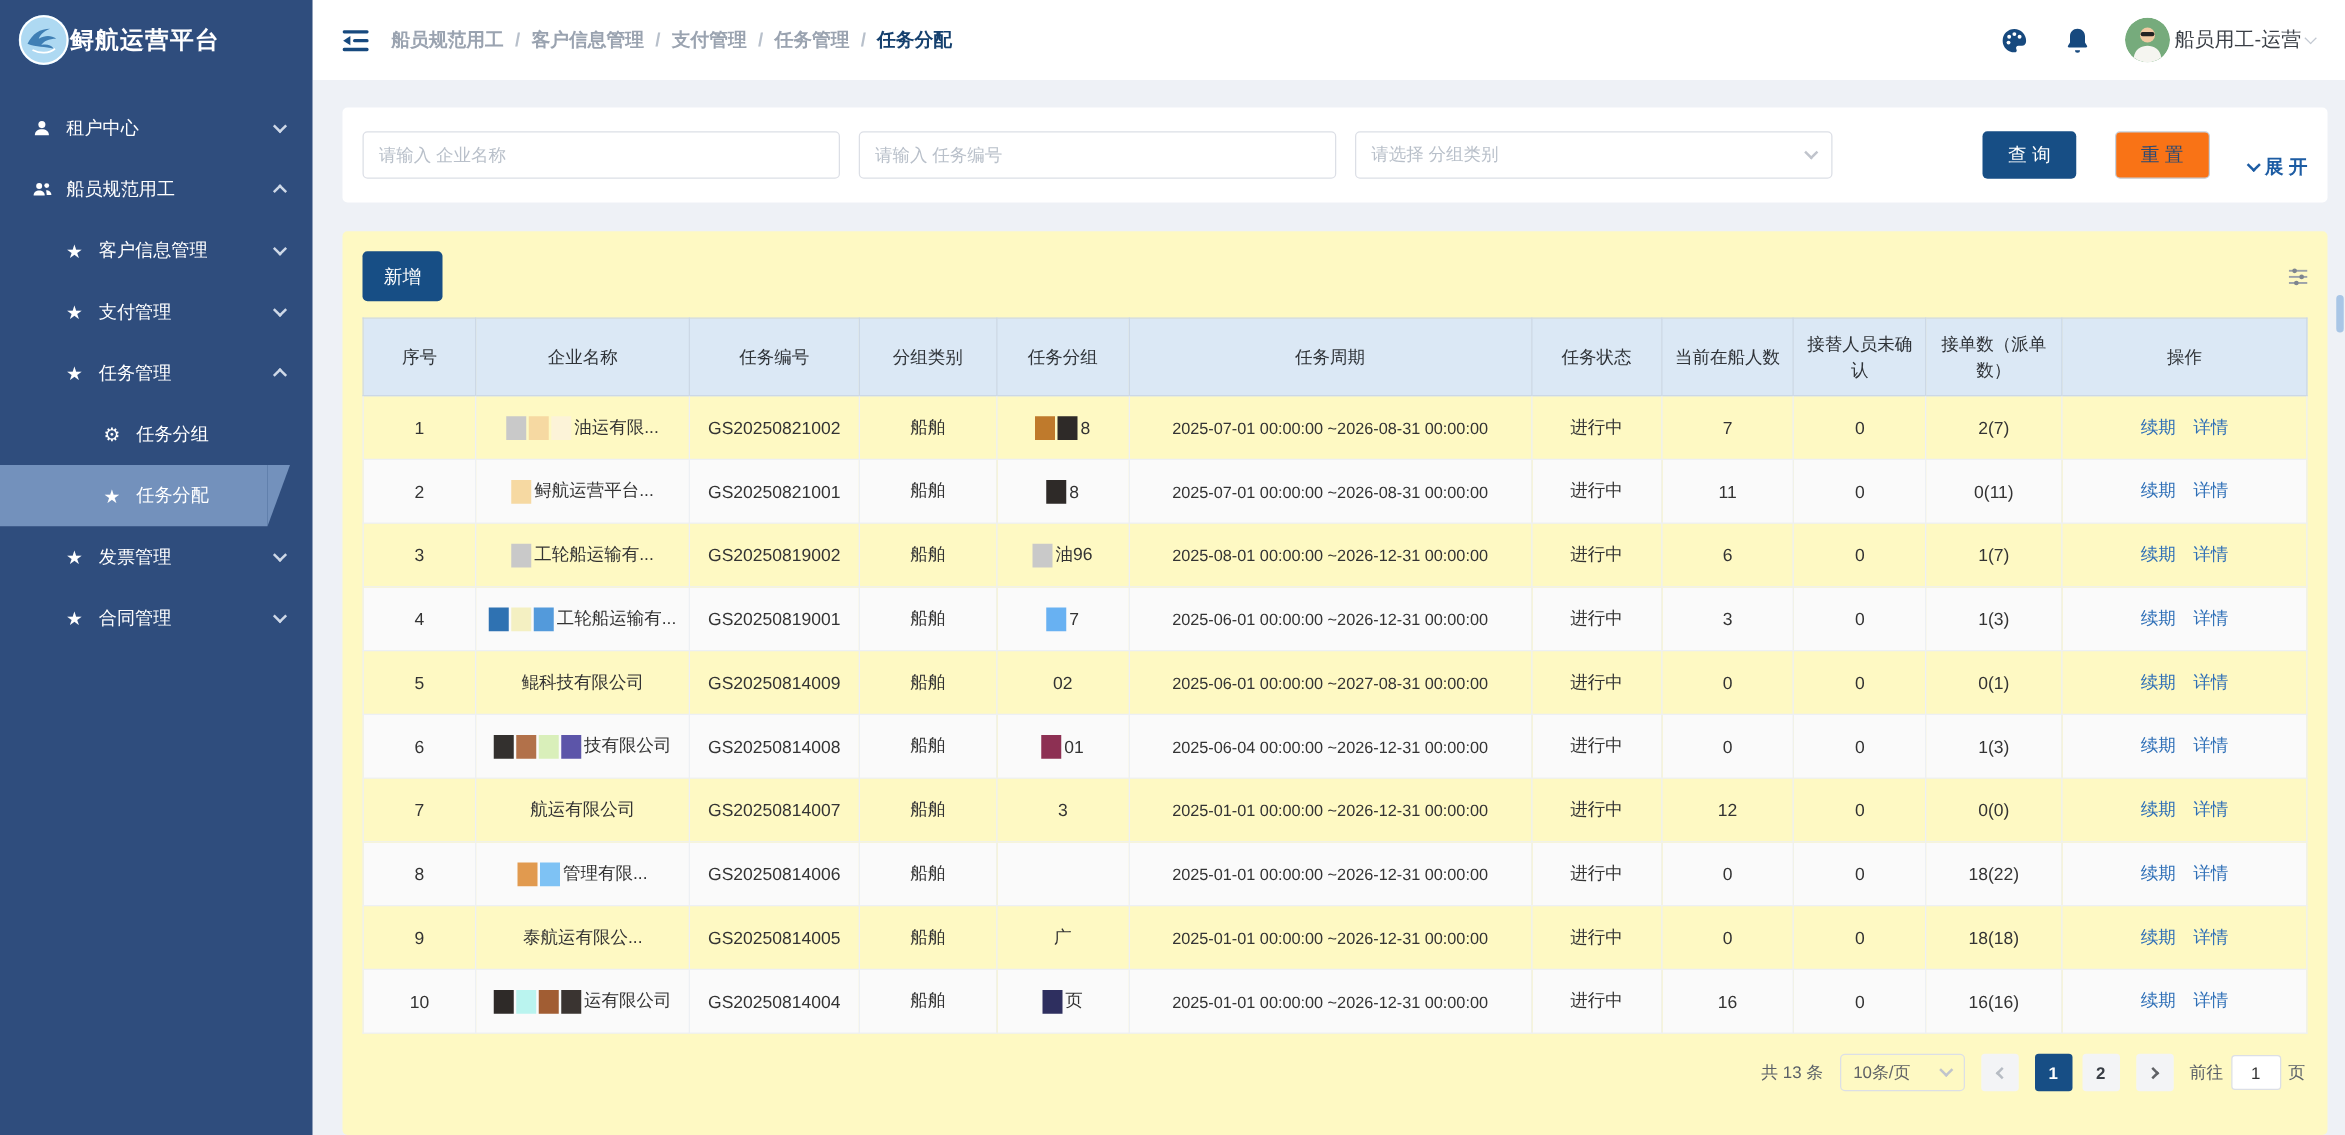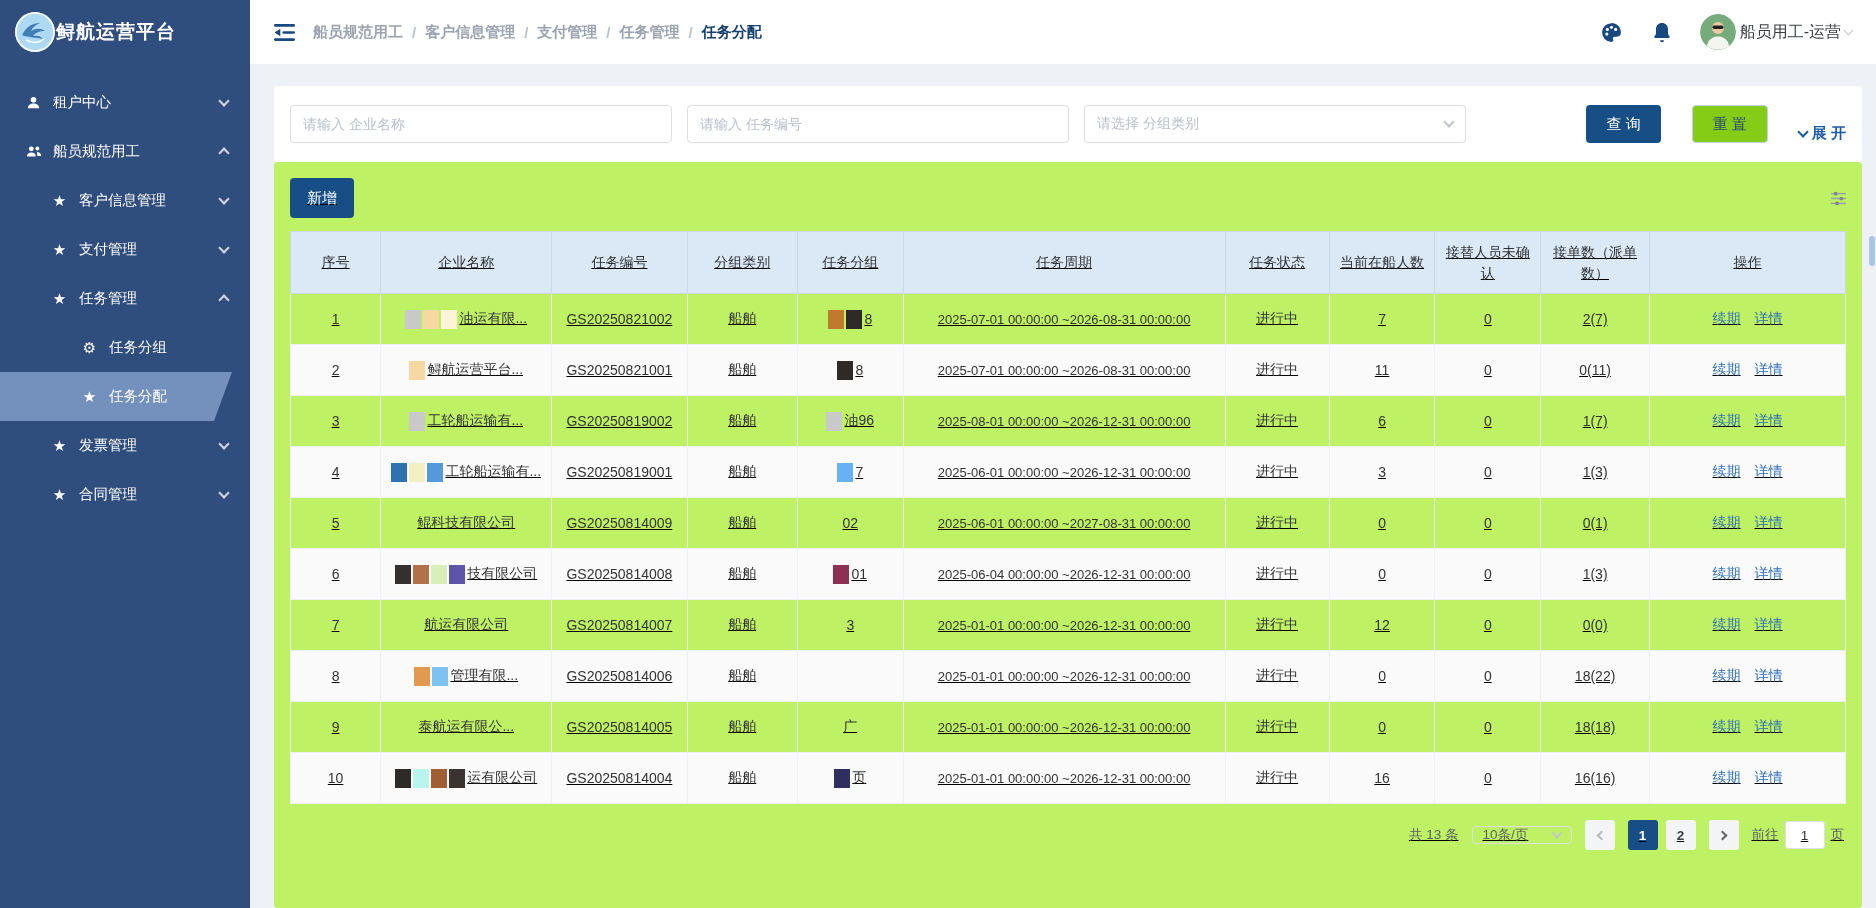--- a/index.html
+++ b/index.html
@@ -52,47 +52,47 @@
   .f-input::placeholder { color:#b9c0ca; }
   .f-select { width:382px; height:38px; border:1px solid #dcdfe6; border-radius:4px; padding:0 12px;
     display:flex; align-items:center; justify-content:space-between; cursor:pointer; background:#fff; }
   .f-select .ph { color:#b9c0ca; font-size:14px; }
   .schev { width:8px; height:8px; border-right:2px solid #c0c4cc; border-bottom:2px solid #c0c4cc;
     transform:rotate(45deg); margin-top:-4px; }
   .f-actions { margin-left:auto; display:flex; align-items:flex-end; gap:31px; }
   .btn { height:38px; border-radius:4px; font-size:15px; display:inline-flex; align-items:center;
     justify-content:center; cursor:pointer; padding:0 20px; white-space:nowrap; font-family:inherit; border:none; }
   .btn.primary { background:#174e85; color:#fff; }
-  .btn.ghost { background:#84cc16; border:1px solid #c6d0dc; color:#2b4a74; }
+  .btn.ghost { background:#f97316; border:1px solid #c6d0dc; color:#2b4a74; }
   .expand-link { display:flex; align-items:center; gap:5px; color:#1d5ca3; font-weight:bold;
     font-size:15px; cursor:pointer; white-space:nowrap; }
   .expand-link .schev { border-color:#1d5ca3; }
 
   
-  .table-card { background:#bef264; border-radius:4px; margin-top:0; padding:16px 16px 0; flex:1; min-height:0;text-decoration:underline; }
+  .table-card { background:#fef9c3; border-radius:4px; margin-top:23px; padding:16px 16px 0; flex:1; min-height:0; }
   .tbl-topbar { display:flex; align-items:center; justify-content:space-between; }
   .add-btn { height:40px; padding:0 17px; font-size:15px; }
   .settings-icon { cursor:pointer; display:flex; }
 
   table.grid { width:100%; border-collapse:collapse; margin-top:13px; table-layout:fixed;
     font-size:14px; color:#333; border:1px solid #e3e8ee; }
   .grid th { background:#dbe8f5; color:#2f3338; font-weight:500; height:62px; padding:4px 6px;
     border:1px solid #ccd8e6; line-height:1.45; }
   .grid td { height:51px; text-align:center; padding:2px 6px; border:1px solid #edf0f4;
     overflow:hidden; white-space:nowrap; }
   .grid tbody tr:nth-child(even) { background:#fafafa; }
   .cell-flex { display:flex; align-items:center; justify-content:center; gap:2px; }
   .rblock { display:inline-block; width:16px; height:19px; flex:none; }
   .cell-period { font-size:13px; }
   .tlink { color:#2e6fb7; cursor:pointer; margin:0 7px; font-weight:500; white-space:nowrap; }
 
   
   .pager { display:flex; align-items:center; justify-content:flex-end; gap:13px;
     margin:16px 2px 14px; color:#5a6068; font-size:13.5px; }
-  .psize { width:100px; height:18px; border:1px solid #dcdfe6; border-radius:4px; display:flex;
+  .psize { width:100px; height:30px; border:1px solid #dcdfe6; border-radius:4px; display:flex;
     align-items:center; justify-content:space-between; padding:0 10px; cursor:pointer; color:#606266; }
   .pbox { width:30px; height:30px; border-radius:3px; background:#f3f4f6; display:inline-flex;
     align-items:center; justify-content:center; cursor:pointer; font-weight:bold; color:#3a3f46; }
   .pbox.active { background:#174e85; color:#fff; }
   .pchev { width:7px; height:7px; border-right:2px solid #606266; border-bottom:2px solid #606266; }
   .pchev.left { transform:rotate(135deg); margin-left:3px; border-color:#b7bcc4; }
   .pchev.right { transform:rotate(-45deg); margin-right:3px; }
   .pages { display:flex; gap:8px; }
   .goto { display:flex; align-items:center; gap:6px; }
   .goto-input { width:40px; height:28px; border:1px solid #dcdfe6; border-radius:3px;

